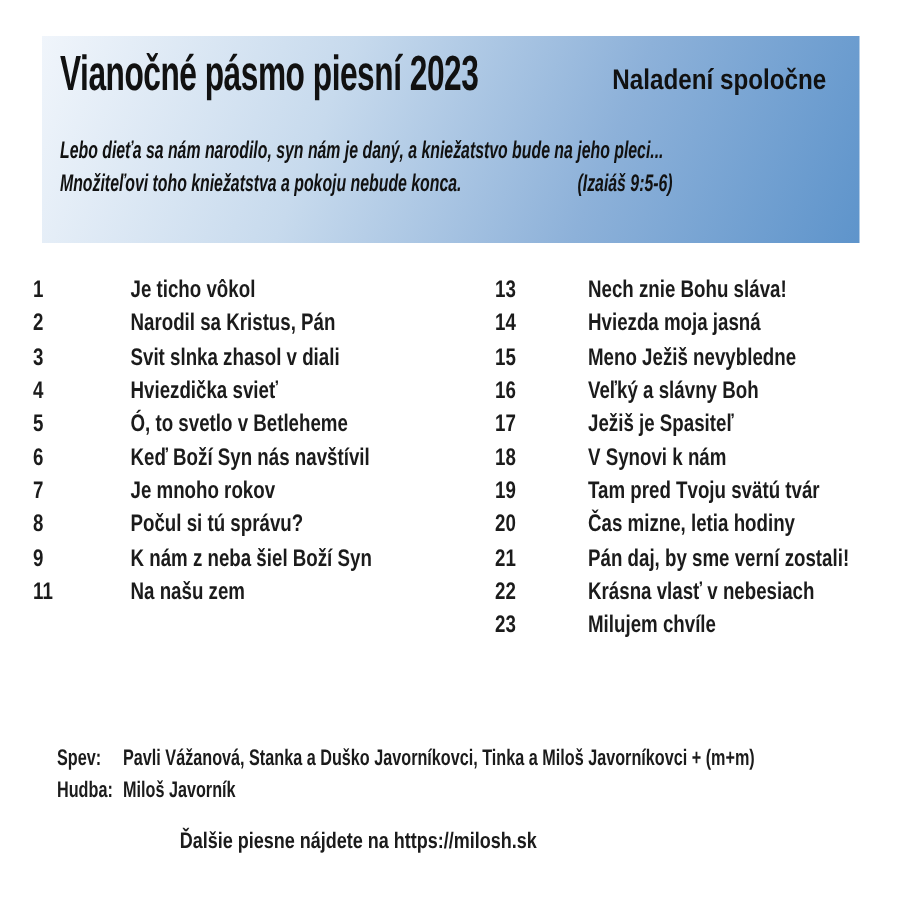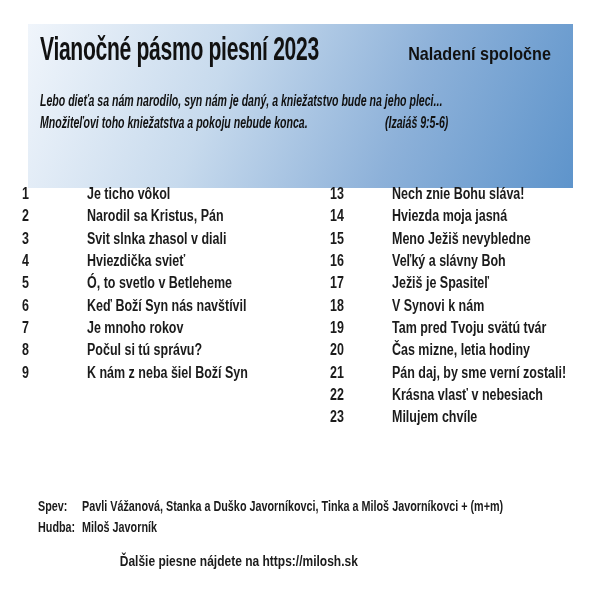--- a/index.html
+++ b/index.html
@@ -7,21 +7,21 @@
     width: 600px; height: 600px;
     background: #ffffff;
     position: relative;
     overflow: hidden;
     font-family: "Liberation Sans", sans-serif;
     color: #1b1b1b;
   }
   
   .header {
     position: absolute; left: 28px; top: 24px;
-    width: 545px; height: 164px;
+    width: 545px; height: 138px;
     background: linear-gradient(112deg, #f0f5fb 0%, #c7daed 35%, #8db1d9 68%, #5e94cb 100%);
   }
   .title {
     position: absolute; left: 12px; top: 8px;
     font-size: 33px; font-weight: bold; line-height: 1;
     letter-spacing: -0.5px; white-space: nowrap;
     color: #111;
     transform: scaleX(0.64); transform-origin: left top;
   }
   .subtitle {
@@ -152,20 +152,24 @@
         <span>8</span>
         <span>Počul si tú správu?</span>
       </div>
 
       <div class="track-row">
         <span>9</span>
         <span>K nám z neba šiel Boží Syn</span>
       </div>
 
 
+      <div class="track-row">
+        <span>11</span>
+        <span>Na našu zem</span>
+      </div>
 
     </div>
   <div class="track-col right">
 
       <div class="track-row">
         <span>13</span>
         <span>Nech znie Bohu sláva!</span>
       </div>
 
       <div class="track-row">

